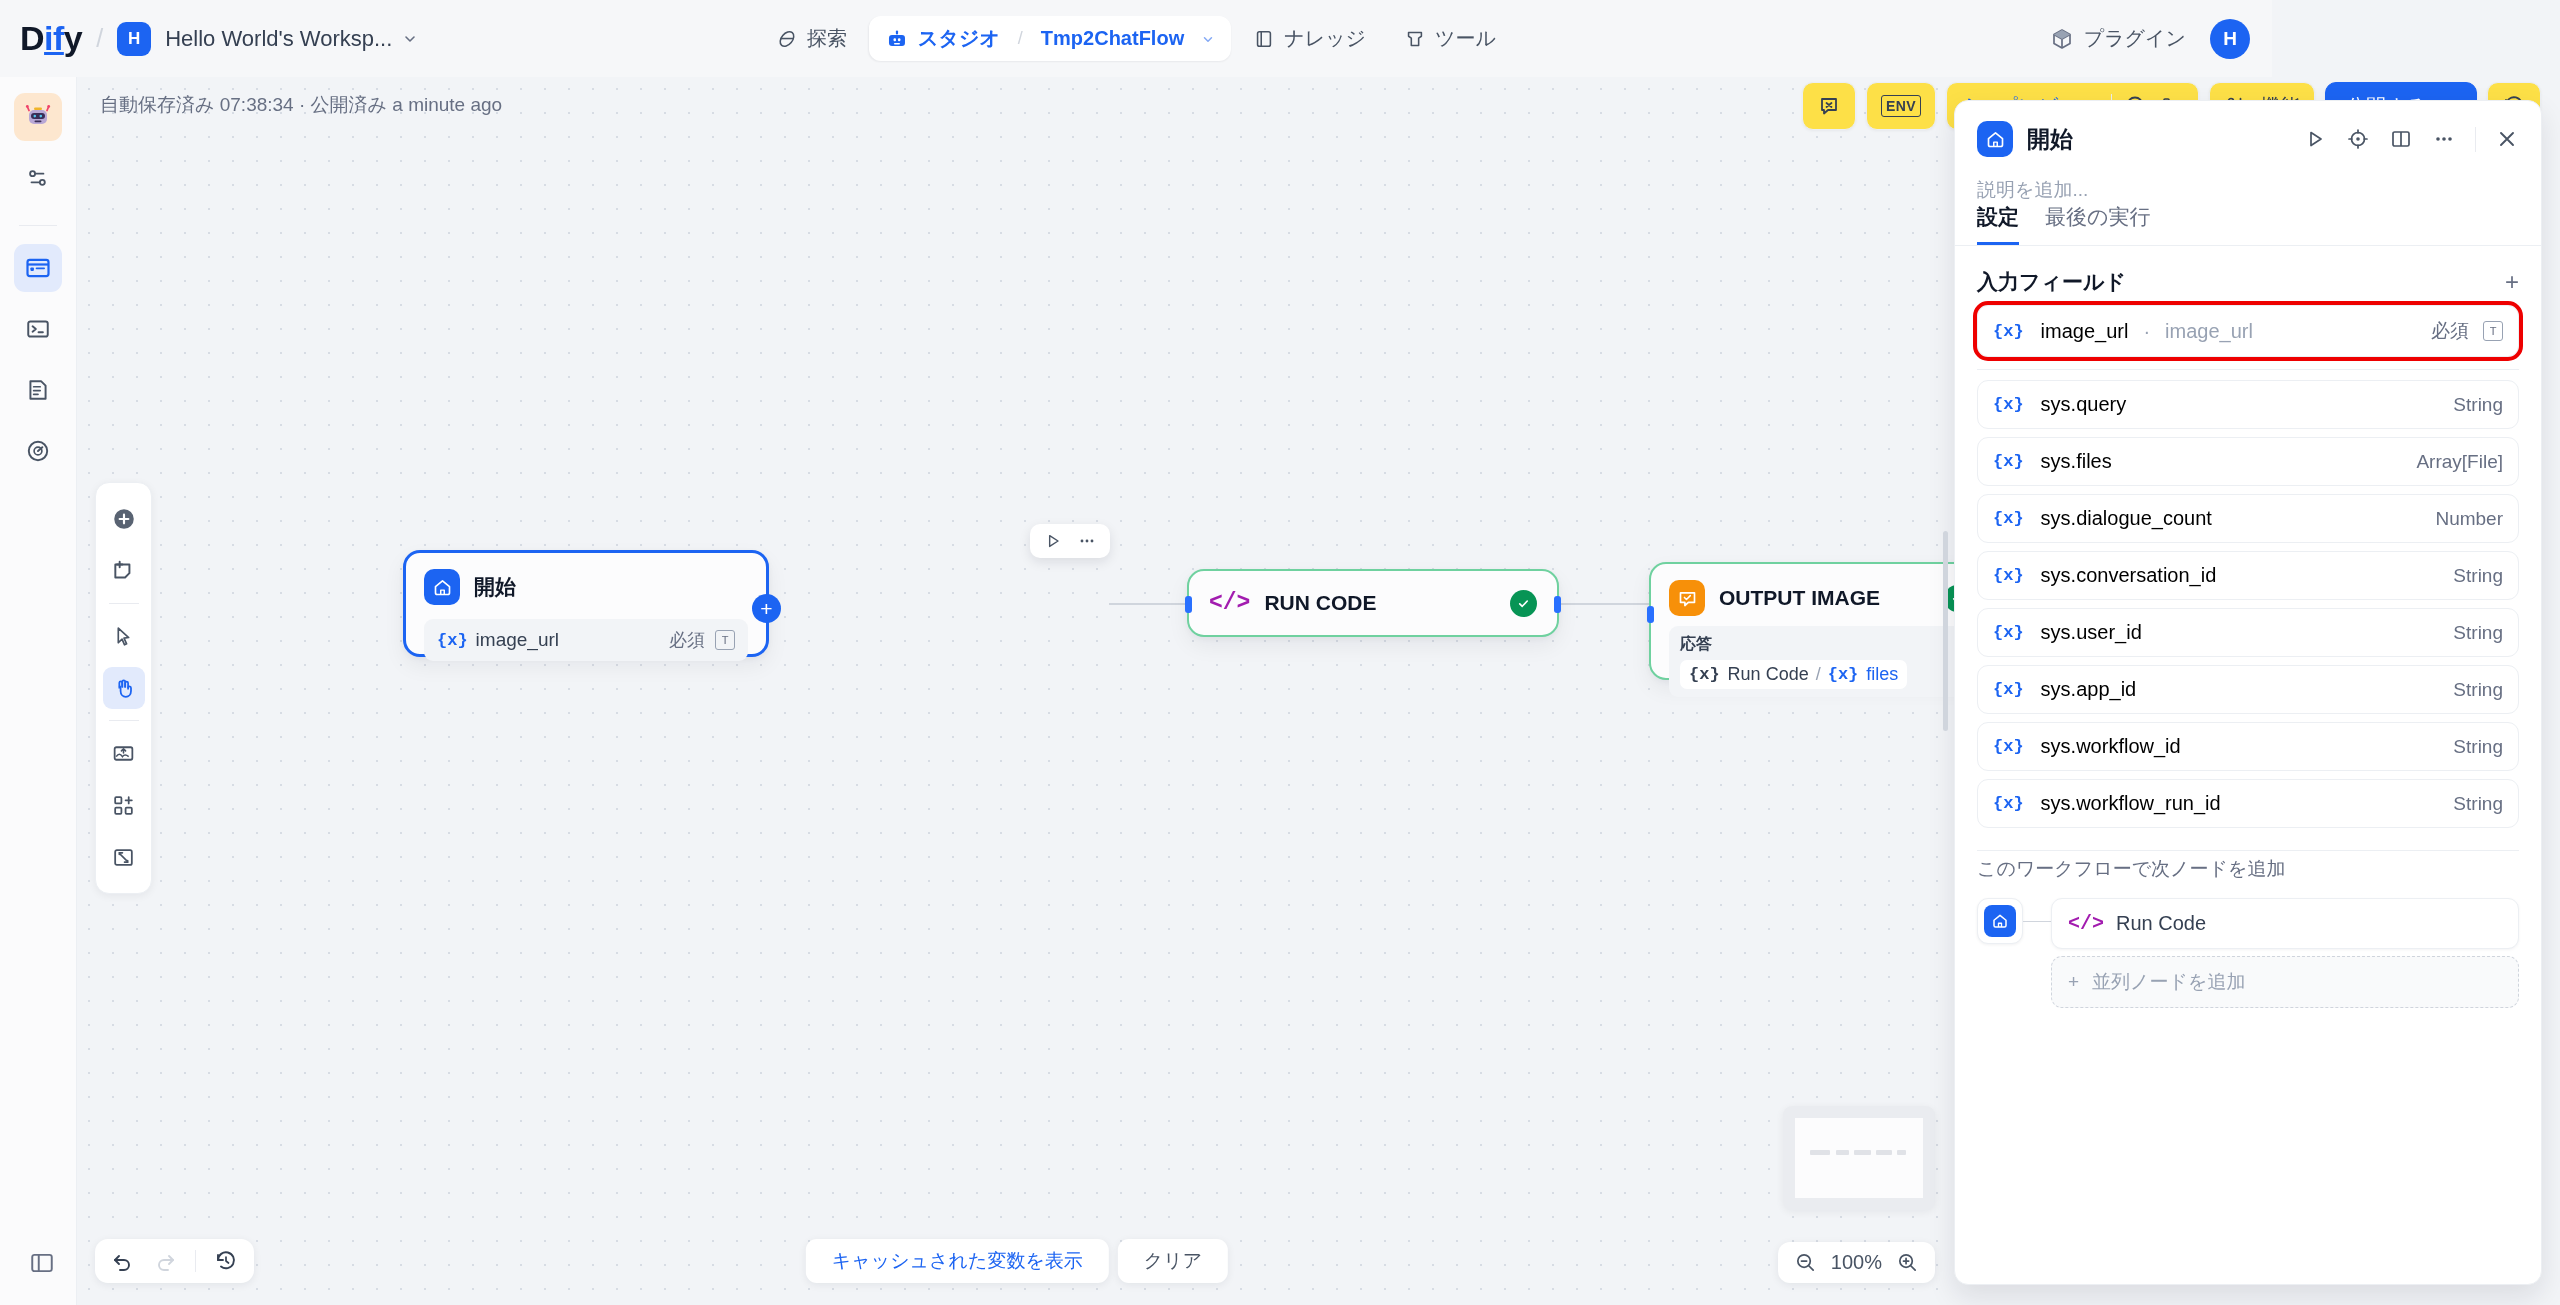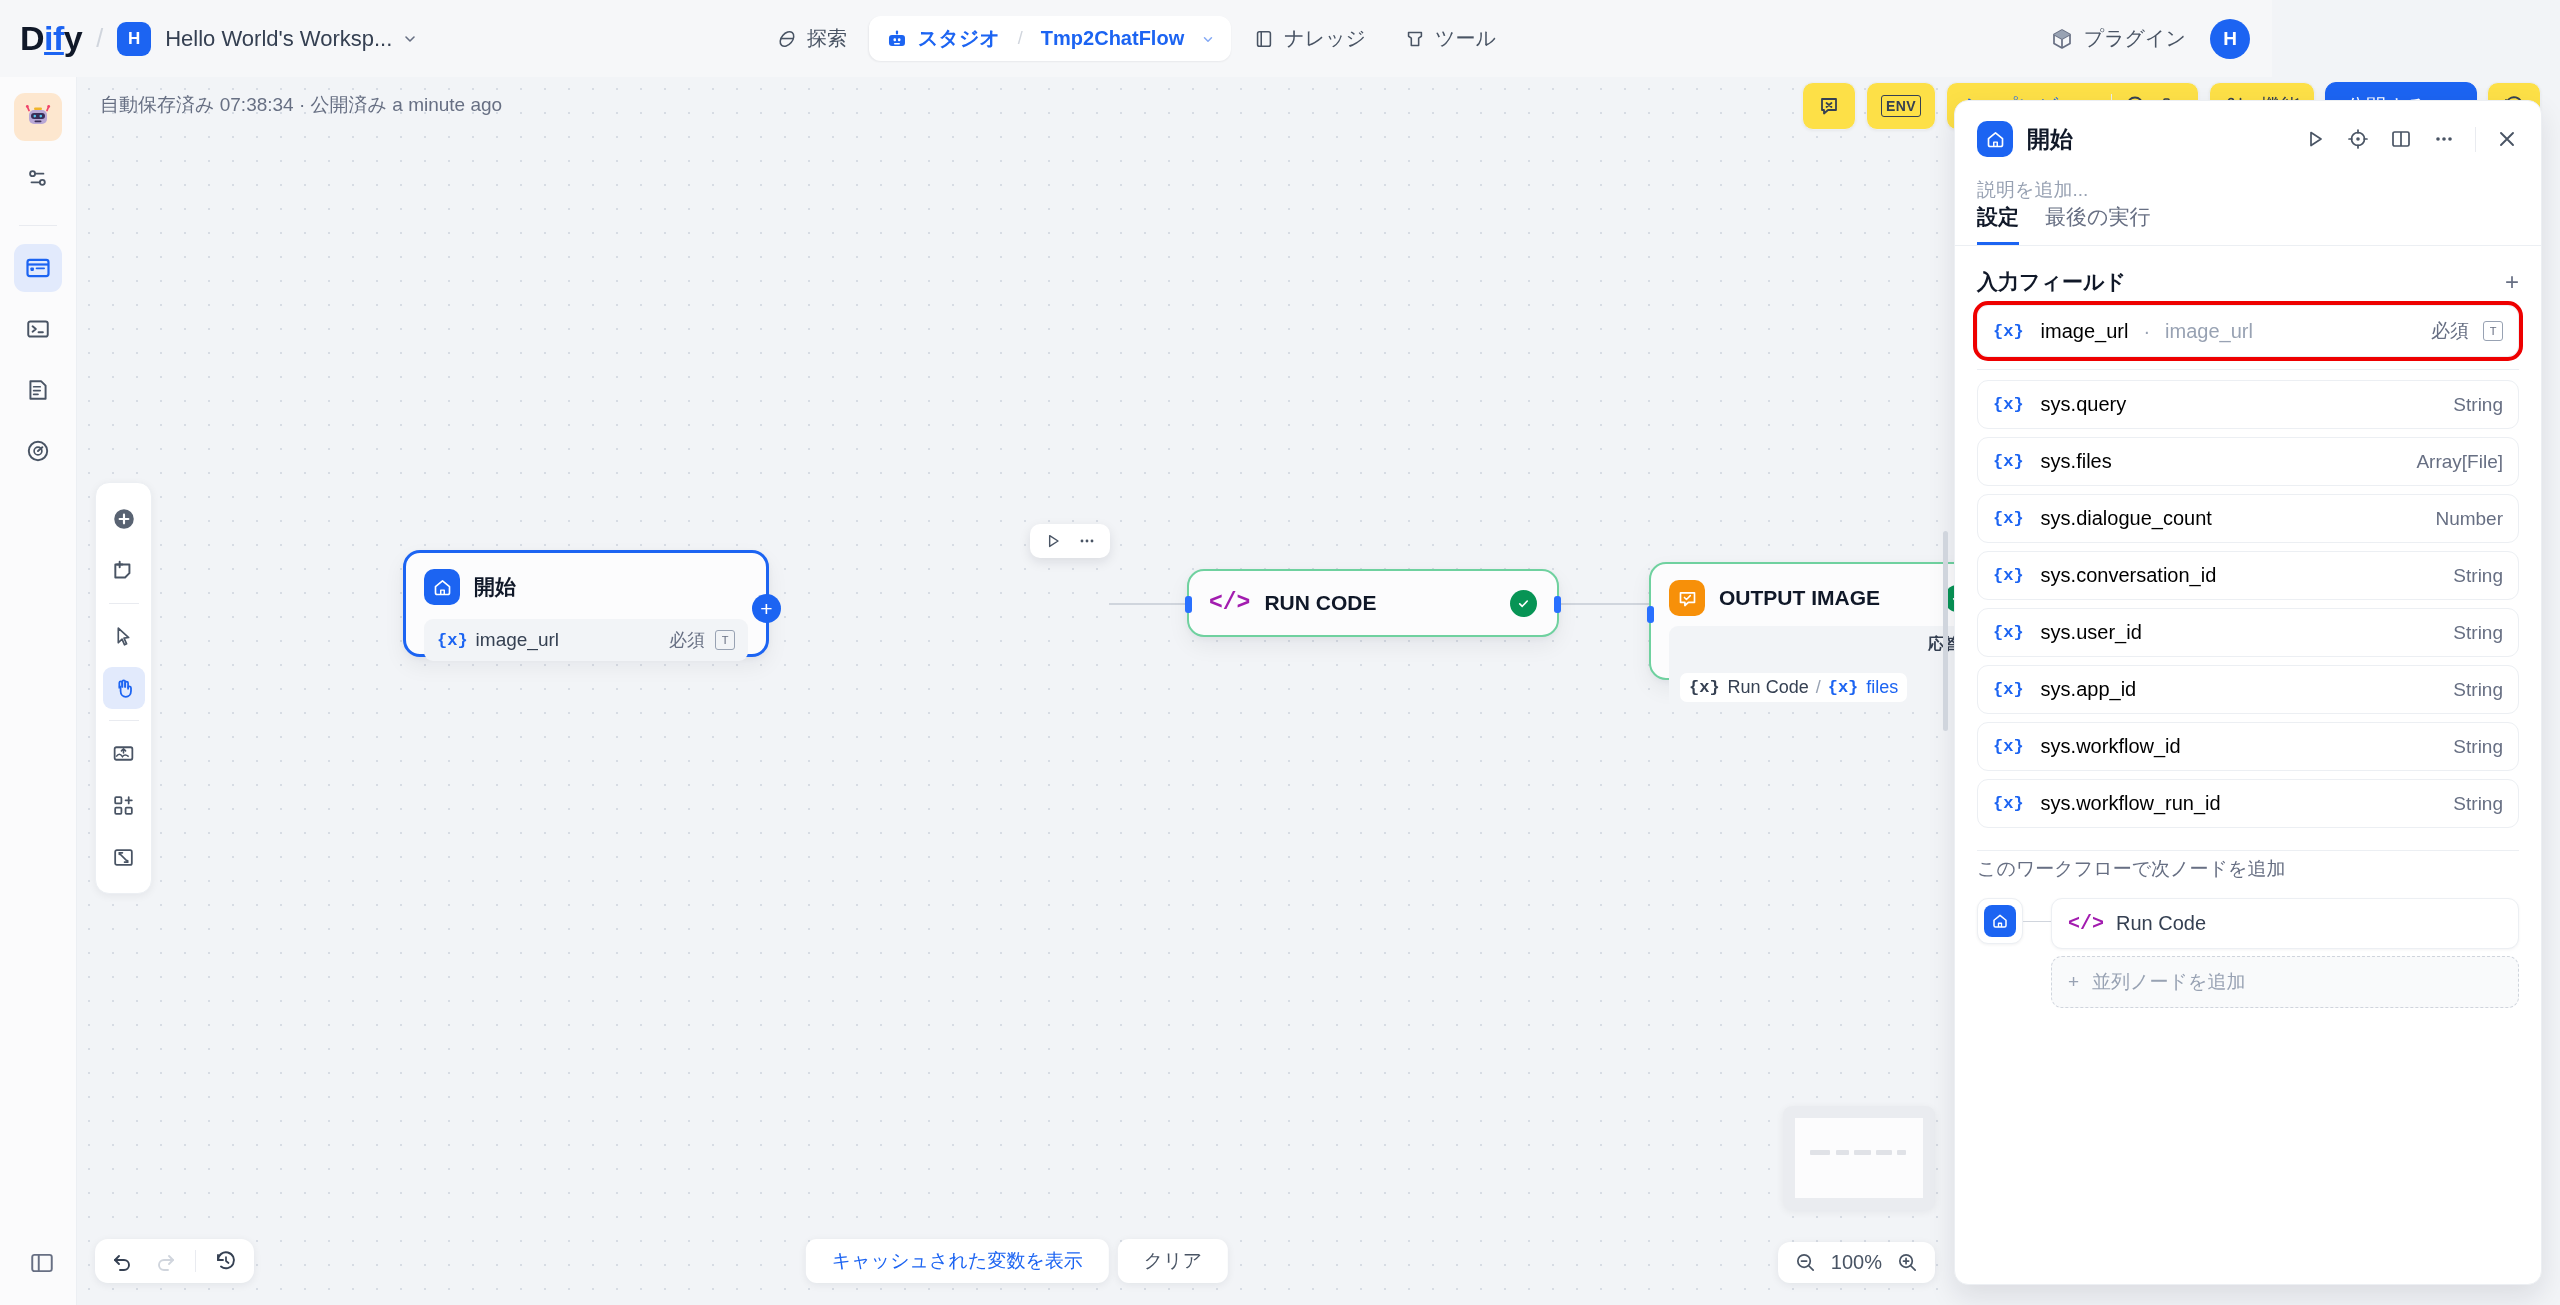--- a/index.html
+++ b/index.html
@@ -137,21 +137,21 @@
   .port {
     position: absolute; width: 7px; height: 17px; border-radius: 3px; background: #2970ff;
   }
   .edge { position: absolute; height: 2px; background: #d0d5dd; }
   .node-hover-bar {
     position: absolute; background: #fff; border-radius: 10px;
     box-shadow: 0 4px 12px rgba(16,24,40,.10);
     display: flex; align-items: center; gap: 14px; padding: 7px 13px;
     color: #495464; font-size: 17px;
   }
-  .resp-label { font-size: 16px; font-weight: 700; color: #354052; margin-bottom: 18px; text-align: right; }
+  .resp-label { font-size: 16px; font-weight: 700; color: #354052; margin-bottom: 5px; }
   .resp-pill {
     display: inline-flex; align-items: center; background: #fff;
     border-radius: 7px; padding: 4px 9px; font-size: 18px; color: #354052;
   }
 
   
   .undo-bar {
     position: absolute; left: 18px; bottom: 22px;
     background: #fff; border-radius: 13px; box-shadow: 0 2px 8px rgba(16,24,40,.07);
     display: flex; align-items: center; padding: 10px 16px; gap: 18px;

